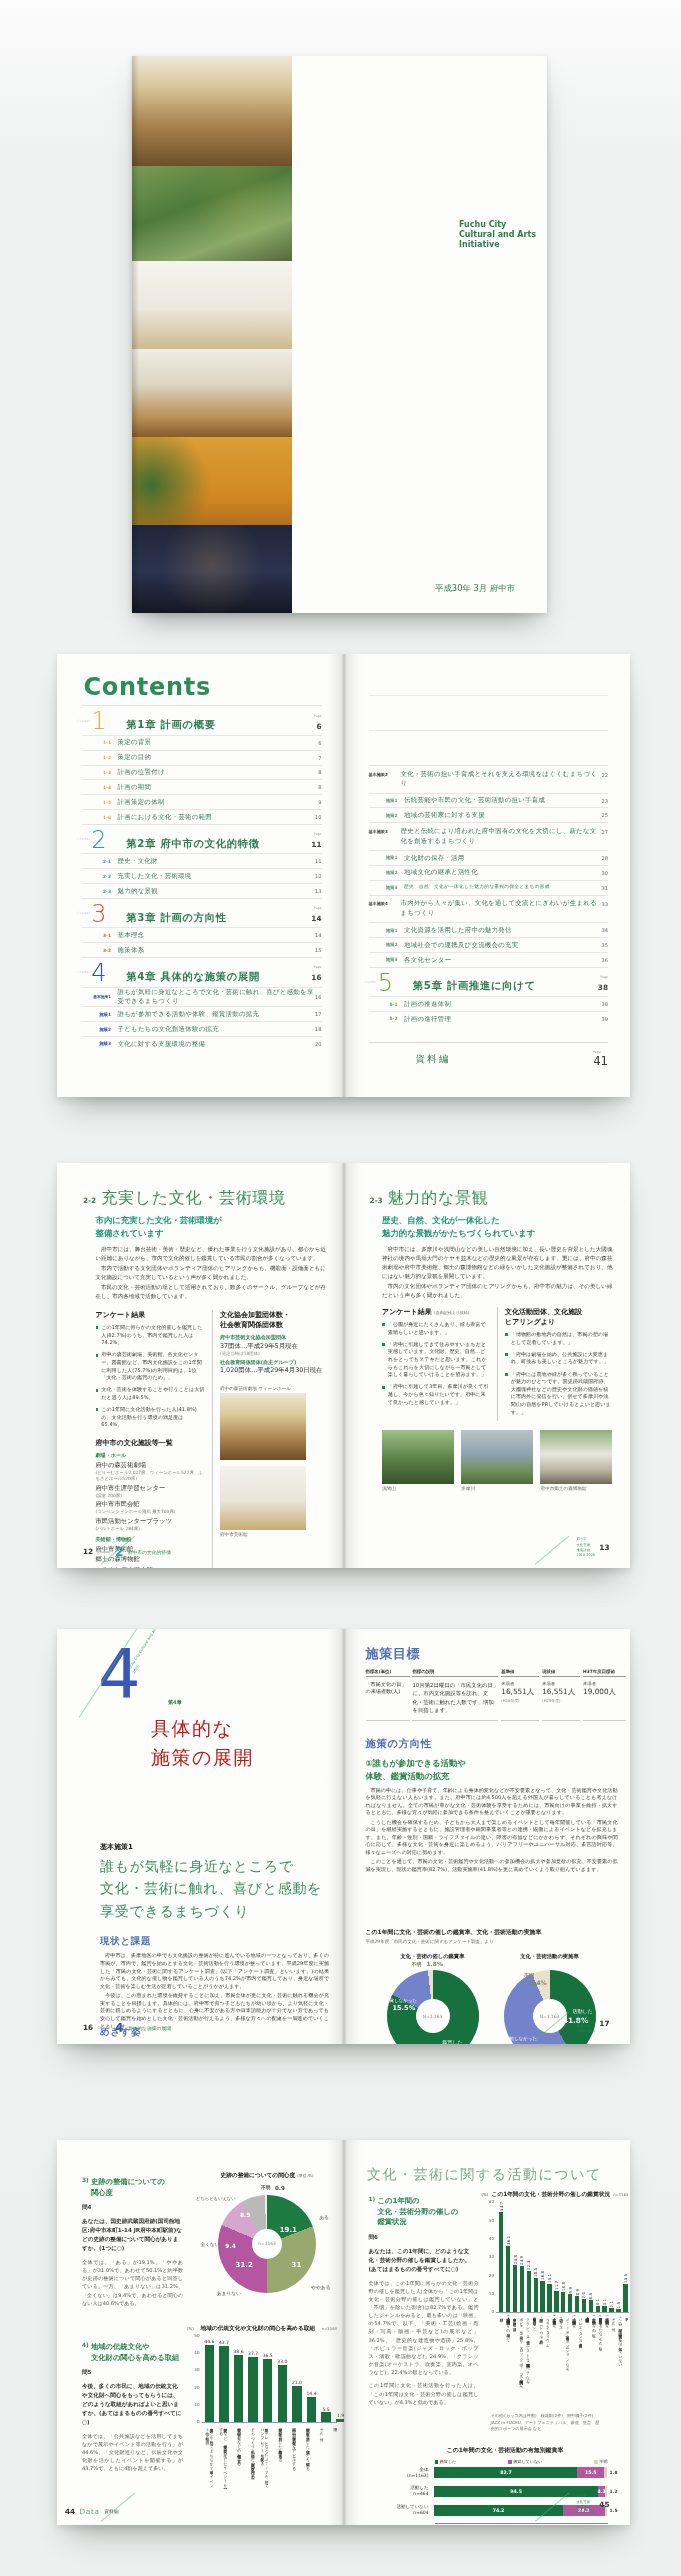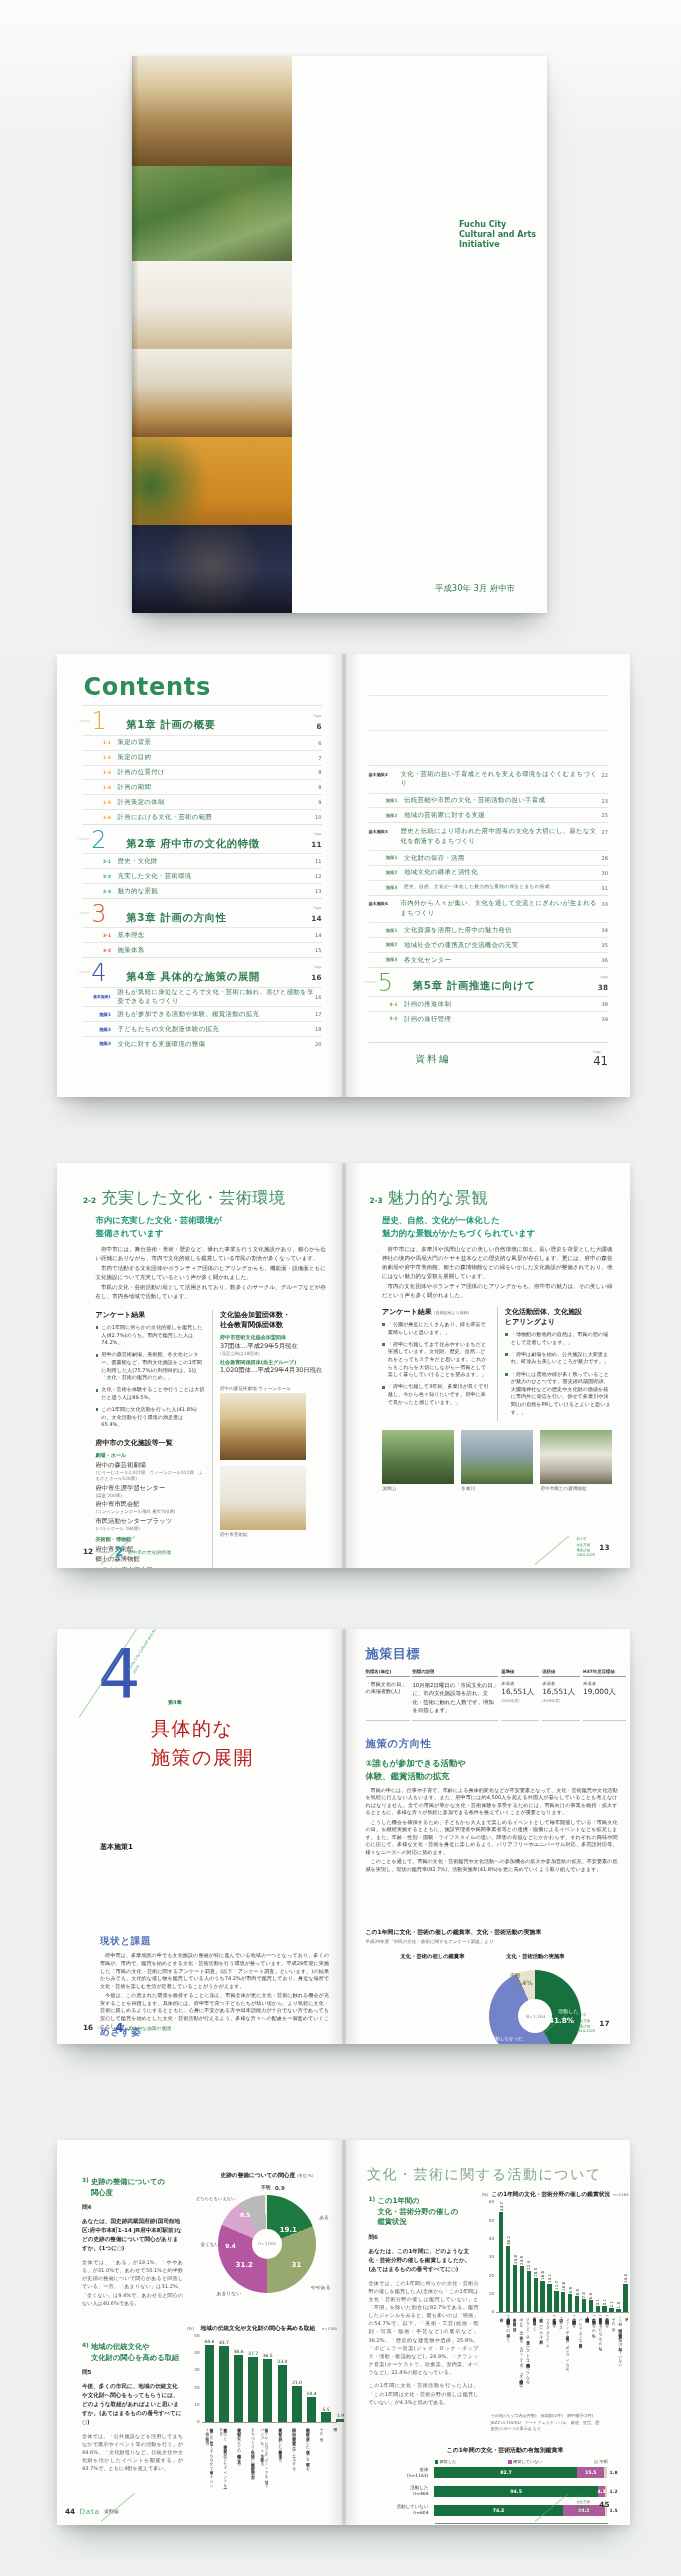--- a/index.html
+++ b/index.html
@@ -548,20 +548,23 @@
 
 <section id="ch4" class="book">
   <div class="page leftp">
     <div class="c4num">4</div>
     <div class="diag c4diagline"></div>
     <div class="c4diagtext">Fuchu City Cultural and Arts Initiative 2018-2025</div>
     <div class="c4chap">第4章</div>
     <div class="c4title pre">具体的な
 施策の展開</div>
     <div class="c4kihon">基本施策1</div>
+    <div class="c4state pre">誰もが気軽に身近なところで
+文化・芸術に触れ、喜びと感動を
+享受できるまちづくり</div>
     <div class="c4sec1">
       <div class="bluehead">現状と課題</div>
       <div class="bodypara" id="c4-sec1-paras">
           <p>府中市は、多摩地区の中でも文化施設の整備が特に進んでいる地域の一つとなっており、多くの市民が、市内で、鑑賞を始めとする文化・芸術活動を行う環境が整っています。平成29年度に実施した「市民の文化・芸術に関するアンケート調査」(以下「アンケート調査」といいます。)の結果からみても、文化的な催し物を鑑賞している人のうち74.2%が市内で鑑賞しており、身近な場所で文化・芸術を楽しむ生活が定着していることがうかがえます。</p>
           <p>今後は、この恵まれた環境を維持することに加え、市民全体が更に文化・芸術に触れる機会が充実することを目指します。具体的には、府中市で育つ子どもたちが幼い頃から、より気軽に文化・芸術に親しめるようにするとともに、心身に不安がある方や日本語能力が十分でない方であっても安心して鑑賞を始めとした文化・芸術活動が行えるよう、多様な方々への配慮を一層進めていくこととします。</p>
         </div>
     </div>
     <div class="c4sec2">
       <div class="bluehead">めざす姿</div>
 
@@ -610,20 +613,28 @@
           <p>このことを通じて、市民の文化・芸術鑑賞や文化活動への参加機会の拡大や参加意欲の拡充、不安要素の低減を実現し、現状の鑑賞率(82.7%)、活動実施率(41.8%)を更に高めていくよう取り組んでいきます。</p>
         </div>
     </div>
     <div class="chart-hd">
       <div class="cht">この1年間に文化・芸術の催しの鑑賞率、文化・芸術活動の実施率</div>
       <div class="chn">平成29年度「市民の文化・芸術に関するアンケート調査」より</div>
     </div>
     <div class="chart-duo">
       <div class="donut-wrap">
         <div class="donut-title">文化・芸術の催しの鑑賞率</div>
+        <div class="donut" id="d1" style="background: conic-gradient(rgb(23, 113, 63) 0%, rgb(23, 113, 63) 82.7%, rgb(115, 131, 202) 82.7%, rgb(115, 131, 202) 98.2%, rgb(231, 226, 207) 98.2%, rgb(231, 226, 207) 100%);">
+            <div class="hole">N=1,163</div>
+            <span class="dlab n0">鑑賞した</span>
+            <span class="dlab n1">鑑賞しなかった</span>
+            <span class="dlab v1">15.5%</span>
+            <span class="dlab n2">不明</span>
+            <span class="dlab v2">1.8%</span>
+          </div>
       </div>
       <div class="donut-wrap">
         <div class="donut-title">文化・芸術活動の実施率</div>
         <div class="donut" id="d2" style="background: conic-gradient(rgb(23, 113, 63) 0%, rgb(23, 113, 63) 41.8%, rgb(115, 131, 202) 41.8%, rgb(115, 131, 202) 93.6%, rgb(231, 226, 207) 93.6%, rgb(231, 226, 207) 100%);">
             <div class="hole">N=1,163</div>
             <span class="dlab n0">活動した</span>
             <span class="dlab v0">41.8%</span>
             <span class="dlab n1">活動しなかった</span>
             <span class="dlab n2">不明</span>
             <span class="dlab v2">6.4%</span>

